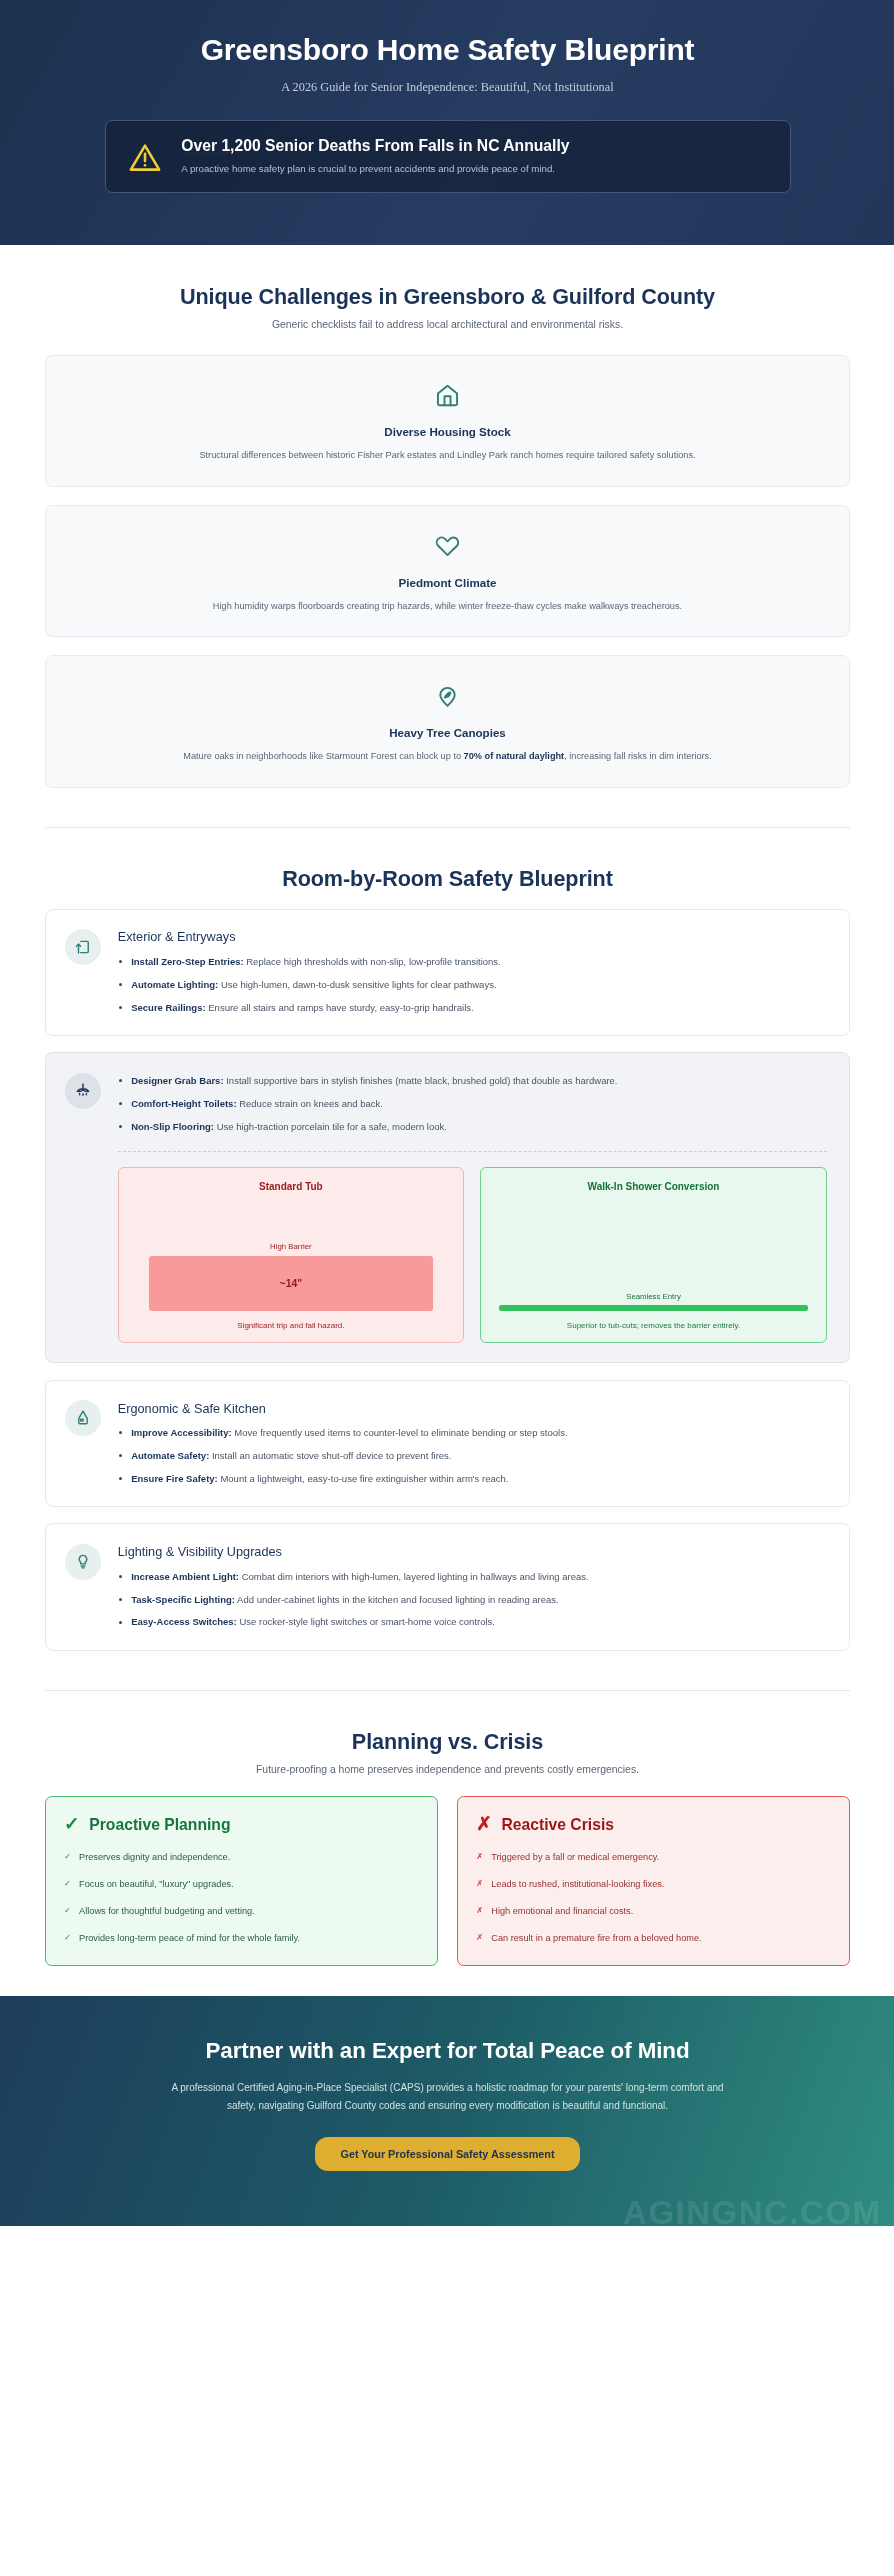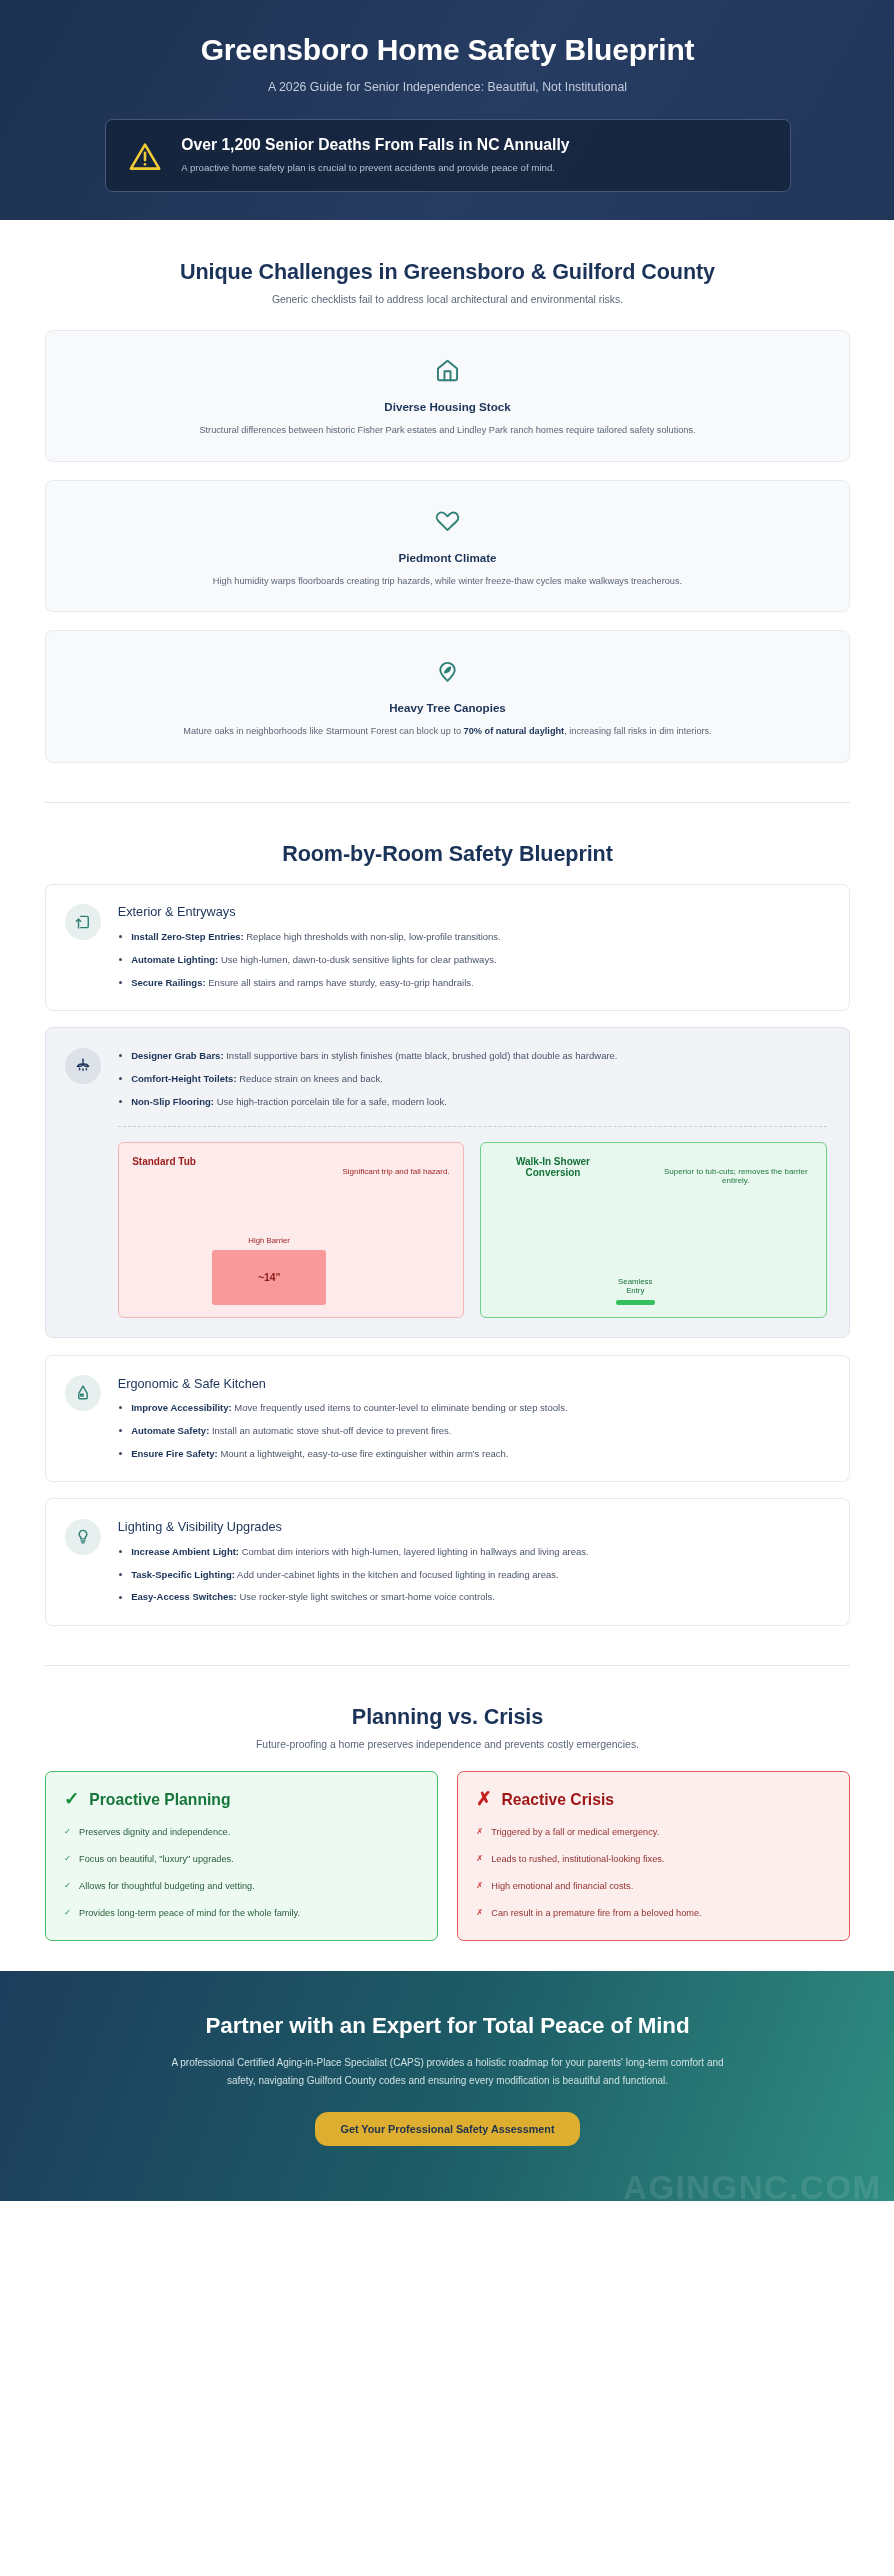--- a/index.html
+++ b/index.html
@@ -9,35 +9,36 @@
     background: #ffffff;
     font-family: "Liberation Sans", sans-serif;
     color: #1f2937;
     -webkit-font-smoothing: antialiased;
   }
 
   
   .hero {
     background: linear-gradient(135deg, #1e3252 0%, #24395c 45%, #223css 100%);
     background: linear-gradient(120deg, #1d3150 0%, #263c61 55%, #22365a 100%);
-    padding: 33px 45px 28px 45px;
+    padding: 33px 45px 52px 45px;
     text-align: center;
   }
   .hero-title {
     font-size: 30px;
     font-weight: bold;
     color: #ffffff;
     letter-spacing: -0.2px;
     line-height: 1.15;
   }
   .hero-sub {
     margin-top: 12px;
     font-size: 12.3px;
     color: #c3cddd;
     font-weight: normal;
+    font-family: Liberation Serif, serif;
   }
   .alert-box {
     margin: 25px auto 0 auto;
     max-width: 686px;
     background: rgba(12, 23, 42, 0.55);
     border: 0.7px solid #44577a;
     border-radius: 7.5px;
     padding: 16.4px 22.4px;
     display: flex;
     align-items: flex-end;
@@ -165,20 +166,21 @@
   }
   .compare-grid {
     display: grid;
     grid-template-columns: 1fr 1fr;
     gap: 16.4px;
   }
   .compare-panel {
     border-radius: 6px;
     padding: 13.4px 13.4px 12px 13.4px;
     display: flex;
+    flex-direction: column;
     min-height: 176px;
   }
   .panel-bad { background: #fdeaea; border: 0.7px solid #f3b6b6; }
   .panel-good { background: #e9f8ee; border: 0.7px solid #6ed08b; }
   .panel-title { text-align: center; font-size: 10px; font-weight: bold; margin-bottom: 4.5px; }
   .panel-bad .panel-title { color: #9a1c1c; }
   .panel-good .panel-title { color: #14713a; }
   .panel-mid { flex: 1 1 auto; display: flex; flex-direction: column; justify-content: flex-end; }
   .bar-label { text-align: center; font-size: 7.8px; margin-bottom: 4.5px; }
   .panel-bad .bar-label { color: #9a1c1c; }

